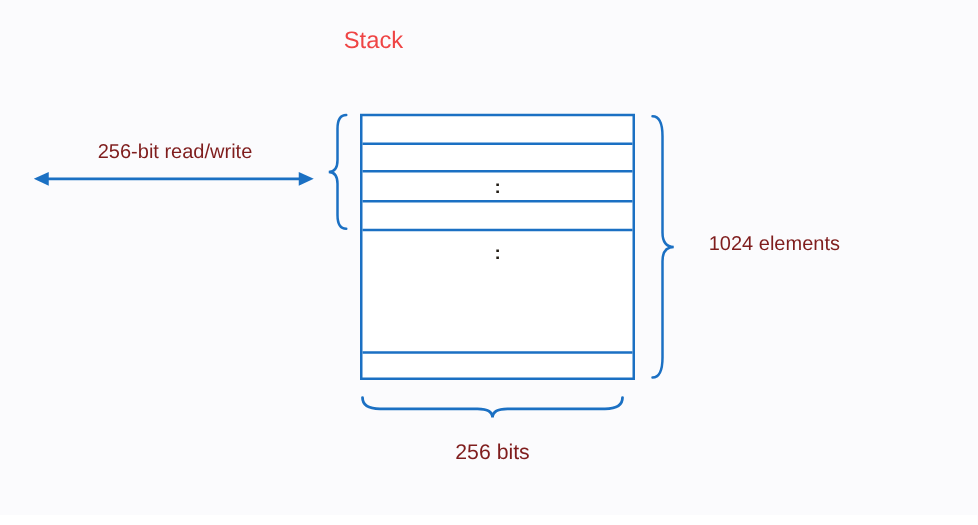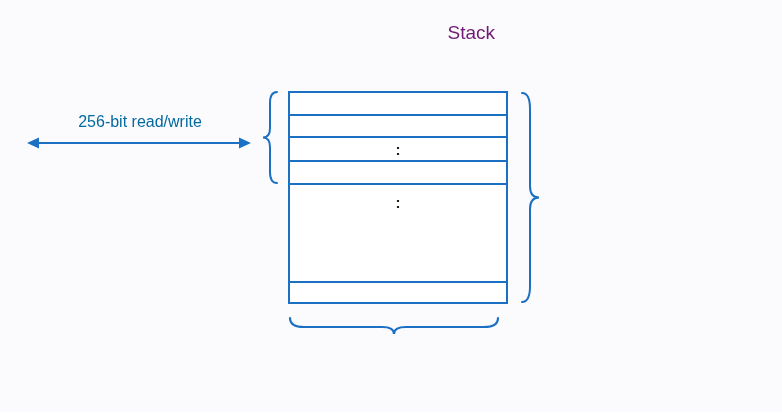--- a/index.html
+++ b/index.html
@@ -20,23 +20,23 @@
     bottom: 0;
     width: 782px;
     height: 8px;
     background: #ffffff;
   }
   .title {
     position: absolute;
     left: 275px;
     top: 22px;
     width: 220px;
-    text-align: right;
+    text-align: left;
     font-size: 19px;
-    color: #701a75;
+    color: #ef4444;
   }
   .stack-box {
     position: absolute;
     left: 288px;
     top: 91px;
     width: 216px;   
     height: 209px;  
     background: #ffffff;
     border: 2px solid #1b70c3;
   }
@@ -56,21 +56,21 @@
   .row-6 { height: 19px; border-bottom: none; }
   .ellipsis {
     font-size: 15px;
     font-weight: bold;
     color: #211c14;
     line-height: 1;
   }
   .row-5 .ellipsis { margin-top: 10px; }
   .annot {
     position: absolute;
-    color: #0369a1;
+    color: #7f1d1d;
     font-size: 16px;
     line-height: 19px;
   }
   .left-line {
     left: 26px;
     width: 228px;
     text-align: center;
   }
   .left-line-1 { top: 112px; }
   .left-line-2 { top: 163px; }
@@ -119,20 +119,22 @@
     <div class="row row-5">
       <span class="ellipsis">:</span>
     </div>
     <div class="row row-6"></div>
   </div>
 
   <svg class="svg-abs brace-right-svg" width="28" height="215" viewBox="0 0 28 215">
     <path d="M 6,3 Q 14,3 14,19 L 14,96 Q 14,107.5 23,107.5 Q 14,107.5 14,119 L 14,196 Q 14,212 6,212" fill="none" stroke="#1b70c3" stroke-width="2" stroke-linecap="round"></path>
   </svg>
 
+  <div class="annot right-label">1024 elements</div>
 
   <svg class="svg-abs brace-bottom-svg" width="212" height="22" viewBox="0 0 212 22">
     <path d="M 2,3 Q 2,12 16,12 L 94,12 Q 106,12 106,19 Q 106,12 118,12 L 196,12 Q 210,12 210,3" fill="none" stroke="#1b70c3" stroke-width="2.2" stroke-linecap="round"></path>
   </svg>
 
+  <div class="annot bottom-label">256 bits</div>
 
   <div class="bottom-strip"></div>
 </div>
 
 </body></html>

